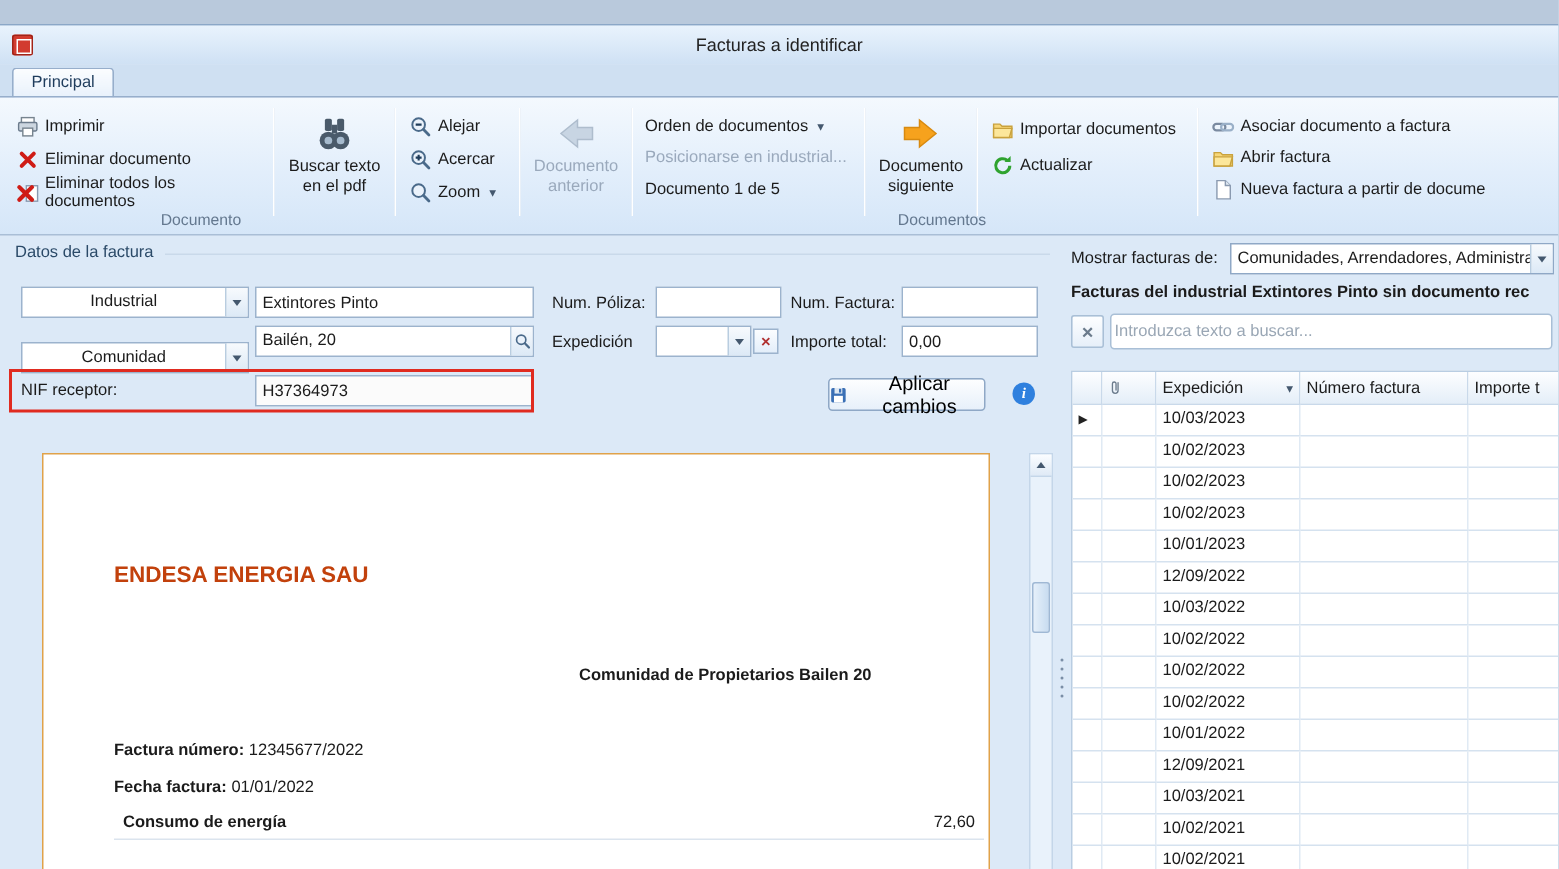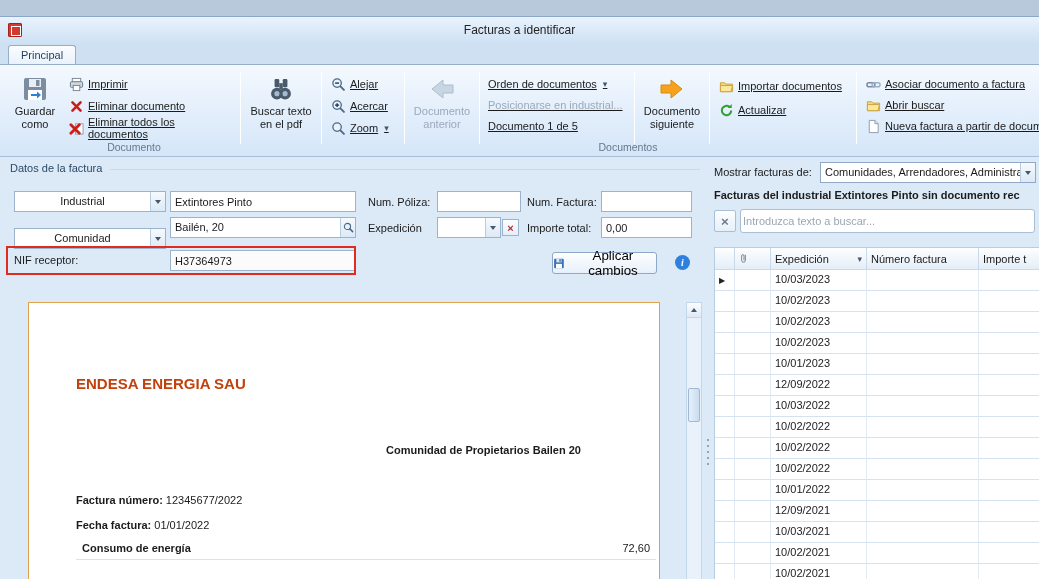--- a/index.html
+++ b/index.html
@@ -27,21 +27,21 @@
   .ribbon { position:absolute; left:0; top:47px; width:100%; height:93px;
     background:linear-gradient(#f4f9fe,#e2eefb 55%,#d5e6f8); border-top:1px solid #97aecb;
     border-bottom:1px solid #a9bed6; display:flex; align-items:flex-start;
     padding:5px 0 0 6px; overflow:hidden; }
   .vdiv { width:1px; background:#c3d3e6; border-right:1px solid #ffffff; height:72px;
     margin:2px 4px 0; flex:none; }
   .bigbtn { flex:none; display:flex; flex-direction:column; align-items:center;
     padding-top:3px; border-radius:3px; cursor:default; }
   .bigbtn .icon32 { width:32px; height:32px; display:flex; align-items:center; justify-content:center; }
   .bigbtn .cap { line-height:13px; text-align:center; }
-  .stack { flex:none; display:flex; flex-direction:column; gap:2px; padding-top:4px;text-decoration:underline; }
+  .stack { flex:none; display:flex; flex-direction:column; gap:2px; padding-top:4px; }
   .smallbtn { display:flex; align-items:center; gap:4px; height:20px; padding:0 4px; border-radius:2px; }
   .smallbtn .icon16 { width:16px; height:16px; flex:none; display:flex; align-items:center; justify-content:center; }
   .disabled { color:#9aa9bc; }
   .grplabel { position:absolute; bottom:3px; font-size:10.5px; color:#64788f; text-align:center; }
   .dd { font-size:9px; color:#44586e; margin-left:2px; }
   
   .leftpanel { position:absolute; left:0; top:140px; width:710px; bottom:0; overflow:hidden; }
   .rightpanel { position:absolute; left:712px; top:140px; right:0; bottom:0; overflow:hidden; }
   .splitter { position:absolute; left:704px; top:140px; width:7px; bottom:0;
     display:flex; flex-direction:column; align-items:center; padding-top:282px; gap:4px; }
@@ -122,33 +122,20 @@
     <span class="app-icon"></span>
     <span class="title-text">Facturas a identificar</span>
   </div>
 
   <div class="tabstrip">
     <div class="tab">Principal</div>
   </div>
 
   <div class="ribbon">
 
-    <div class="bigbtn" style="width:58px">
-      <span class="icon32">
-        <svg width="28" height="28" viewBox="0 0 28 28">
-            <rect x="3" y="3" width="22" height="22" rx="2" fill="#7d8da0"></rect>
-            <rect x="8" y="4" width="12" height="8" fill="#e8eef5"></rect>
-            <rect x="15" y="5" width="3.5" height="6" fill="#7d8da0"></rect>
-            <rect x="7" y="15" width="14" height="10" fill="#fff"></rect>
-            <path d="M10 19 h6 v-2.5 l4 3.5 -4 3.5 V21 h-6 z" fill="#2e7fd8"></path>
-          </svg>
-      </span>
-      <span class="cap">Guardar</span>
-      <span class="cap">como</span>
-    </div>
 
     <div class="stack" style="width:172px">
       <div class="smallbtn">
         <span class="icon16">
           <svg width="15" height="15" viewBox="0 0 16 16">
               <rect x="3.5" y="1.5" width="9" height="4" fill="#fff" stroke="#77848f"></rect>
               <rect x="1.5" y="5" width="13" height="6" rx="1" fill="#ccd6e0" stroke="#6b7b8c"></rect>
               <rect x="4.5" y="9" width="7" height="5.5" fill="#fff" stroke="#77848f"></rect>
             </svg>
         </span>
@@ -301,21 +288,21 @@
         </span>
         <span>Asociar documento a factura</span>
       </div>
       <div class="smallbtn" style="height:16px">
         <span class="icon16">
           <svg width="15" height="15" viewBox="0 0 16 16">
               <path d="M1.5 4 h4.5 l1.5 1.5 h7 v8 h-13 z" fill="#f7d779" stroke="#c9a23d"></path>
               <path d="M1.5 7 h13 l-1.8 6.5 h-11.2 z" fill="#fce79b" stroke="#c9a23d"></path>
             </svg>
         </span>
-        <span>Abrir buscar</span>
+        <span>Abrir factura</span>
       </div>
       <div class="smallbtn" style="height:16px">
         <span class="icon16">
           <svg width="15" height="15" viewBox="0 0 16 16">
               <path d="M3.5 1.5 h6 l3.5 3.5 v9.5 h-9.5 z" fill="#fff" stroke="#8a9ab0"></path>
               <path d="M9.5 1.5 v3.5 h3.5" fill="#dfe8f2" stroke="#8a9ab0"></path>
             </svg>
         </span>
         <span style="white-space:nowrap">Nueva factura a partir de docume</span>
       </div>

